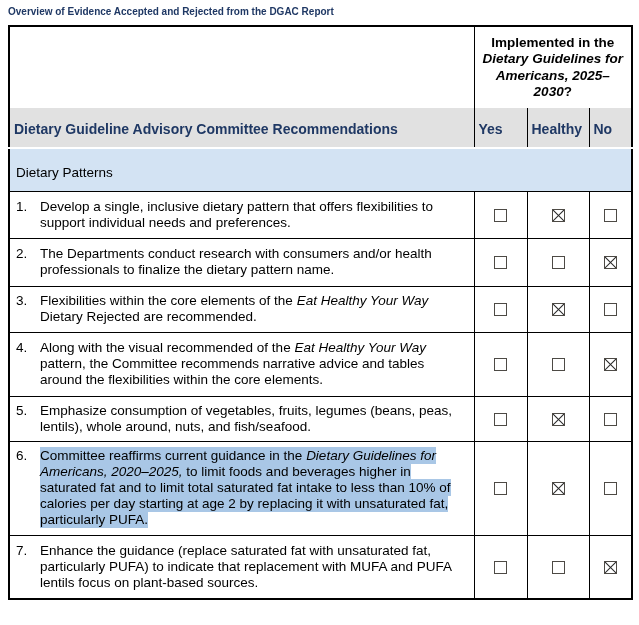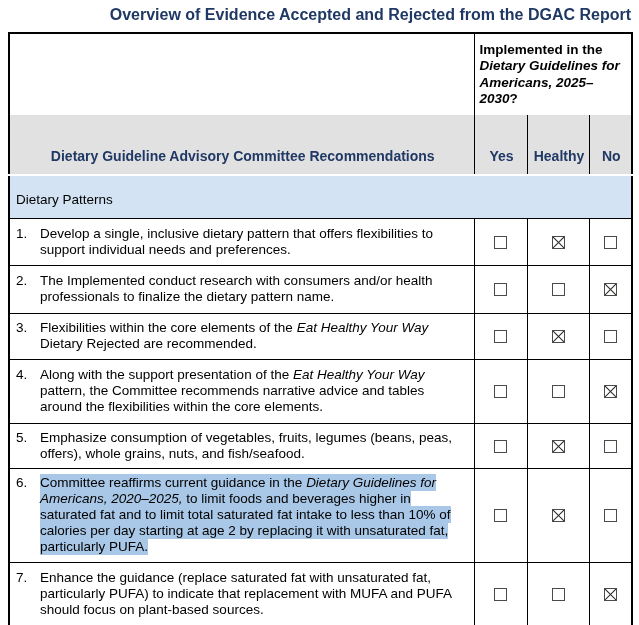--- a/index.html
+++ b/index.html
@@ -9,39 +9,39 @@
     --highlight-blue:#a9c7e6;
     --table-border:#000000;
   }
   html,body{margin:0;padding:0;}
   body{
     width:639px;height:625px;overflow:hidden;background:#ffffff;
     font-family:"Liberation Sans", sans-serif;color:#000;
   }
   .page{padding:5px 8px 0 8px;}
   .title{
-    font-size:16px;font-weight:bold;color:var(--title-navy,#1f3864);
-    text-align:right;margin:1px 0 8px 0;letter-spacing:0;
+    font-size:10px;font-weight:bold;color:var(--title-navy,#1f3864);
+    text-align:left;margin:1px 0 8px 0;letter-spacing:0;
   }
   table.tbl{
     border-collapse:collapse;table-layout:fixed;width:623px;
     border:2px solid var(--table-border,#000);
   }
   td{border:1px solid var(--table-border,#000);box-sizing:border-box;}
   
   tr.r-head td{border-bottom:none;height:82px;vertical-align:middle;background:#fff;}
   td.c-impl{
-    font-weight:bold;font-size:13.5px;line-height:16.5px;
+    text-align:center;font-weight:bold;font-size:13.5px;line-height:16.5px;
     padding:2px 5px;color:#000;
   }
   
   tr.r-cols td{
     border-top:none;border-bottom:none;background:var(--header-gray-bg,#e1e1e1);
     vertical-align:bottom;font-weight:bold;font-size:14px;color:var(--title-navy,#1f3864);
-    height:60px;padding:0 2px 10px 4px;text-align:center;
+    height:40px;padding:0 2px 10px 4px;
   }
   td.c-rec-h{padding-left:6px;}
   
   tr.r-section td{
     border-top:2.5px solid #ffffff;background:var(--section-blue-bg,#d3e3f3);
     vertical-align:bottom;font-size:13.5px;color:#000;height:43px;padding:0 6px 11px 6px;
   }
   
   td.c-rec{vertical-align:middle;font-size:13.5px;line-height:16px;padding:6px 4px 6px 0;}
   .rec{display:flex;align-items:flex-start;}
@@ -109,21 +109,21 @@
       </div>
     </td>
     <td class="c-cb"><span class="cb"></span></td>
     <td class="c-cb"><span class="cb on"></span></td>
     <td class="c-cb"><span class="cb"></span></td>
   </tr>
         <tr class="r-item">
     <td class="c-rec">
       <div class="rec">
         <span class="num">2.</span>
-        <span class="txt"><span>The Implemented conduct research with consumers and/or health professionals to finalize the dietary pattern name.</span></span>
+        <span class="txt"><span>The Departments conduct research with consumers and/or health professionals to finalize the dietary pattern name.</span></span>
       </div>
     </td>
     <td class="c-cb"><span class="cb"></span></td>
     <td class="c-cb"><span class="cb"></span></td>
     <td class="c-cb"><span class="cb on"></span></td>
   </tr>
         <tr class="r-item">
     <td class="c-rec">
       <div class="rec">
         <span class="num">3.</span>
@@ -131,32 +131,32 @@
       </div>
     </td>
     <td class="c-cb"><span class="cb"></span></td>
     <td class="c-cb"><span class="cb on"></span></td>
     <td class="c-cb"><span class="cb"></span></td>
   </tr>
         <tr class="r-item">
     <td class="c-rec">
       <div class="rec">
         <span class="num">4.</span>
-        <span class="txt"><span>Along with the support presentation of the </span><i>Eat Healthy Your Way</i><span> pattern, the Committee recommends narrative advice and tables around the flexibilities within the core elements.</span></span>
+        <span class="txt"><span>Along with the visual recommended of the </span><i>Eat Healthy Your Way</i><span> pattern, the Committee recommends narrative advice and tables around the flexibilities within the core elements.</span></span>
       </div>
     </td>
     <td class="c-cb"><span class="cb"></span></td>
     <td class="c-cb"><span class="cb"></span></td>
     <td class="c-cb"><span class="cb on"></span></td>
   </tr>
         <tr class="r-item">
     <td class="c-rec">
       <div class="rec">
         <span class="num">5.</span>
-        <span class="txt"><span>Emphasize consumption of vegetables, fruits, legumes (beans, peas, offers), whole grains, nuts, and fish/seafood.</span></span>
+        <span class="txt"><span>Emphasize consumption of vegetables, fruits, legumes (beans, peas, lentils), whole around, nuts, and fish/seafood.</span></span>
       </div>
     </td>
     <td class="c-cb"><span class="cb"></span></td>
     <td class="c-cb"><span class="cb on"></span></td>
     <td class="c-cb"><span class="cb"></span></td>
   </tr>
         <tr class="r-item">
     <td class="c-rec">
       <div class="rec">
         <span class="num">6.</span>
@@ -164,21 +164,21 @@
       </div>
     </td>
     <td class="c-cb"><span class="cb"></span></td>
     <td class="c-cb"><span class="cb on"></span></td>
     <td class="c-cb"><span class="cb"></span></td>
   </tr>
         <tr class="r-item">
     <td class="c-rec">
       <div class="rec">
         <span class="num">7.</span>
-        <span class="txt"><span>Enhance the guidance (replace saturated fat with unsaturated fat, particularly PUFA) to indicate that replacement with MUFA and PUFA should focus on plant-based sources.</span></span>
+        <span class="txt"><span>Enhance the guidance (replace saturated fat with unsaturated fat, particularly PUFA) to indicate that replacement with MUFA and PUFA lentils focus on plant-based sources.</span></span>
       </div>
     </td>
     <td class="c-cb"><span class="cb"></span></td>
     <td class="c-cb"><span class="cb"></span></td>
     <td class="c-cb"><span class="cb on"></span></td>
   </tr>
       </tbody>
   </table>
 </div>
 

